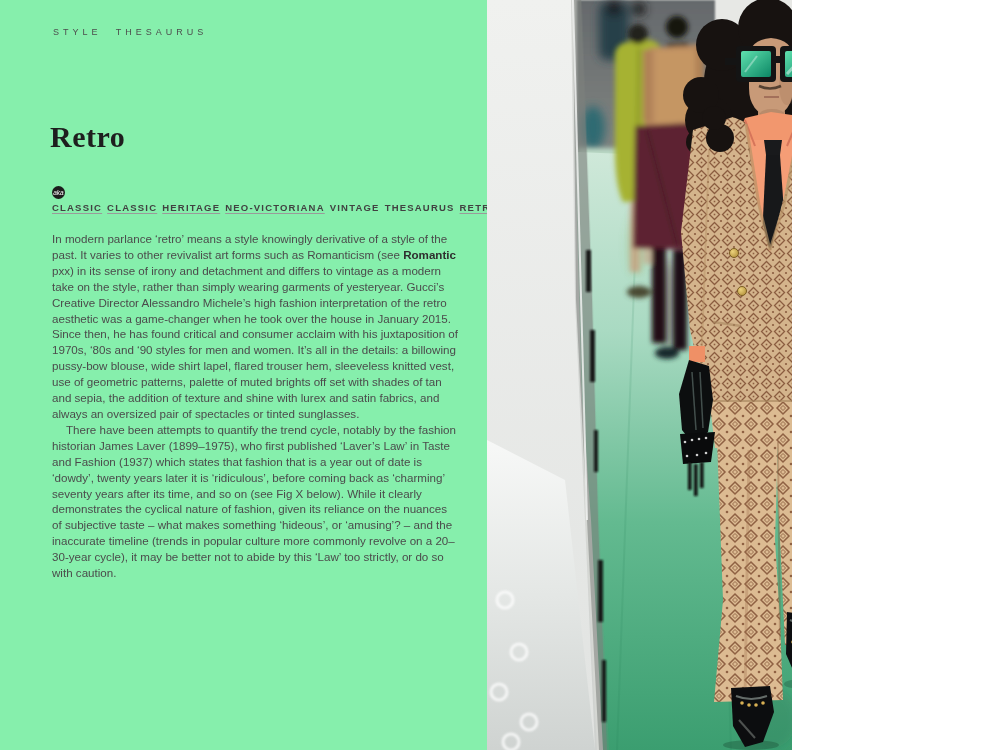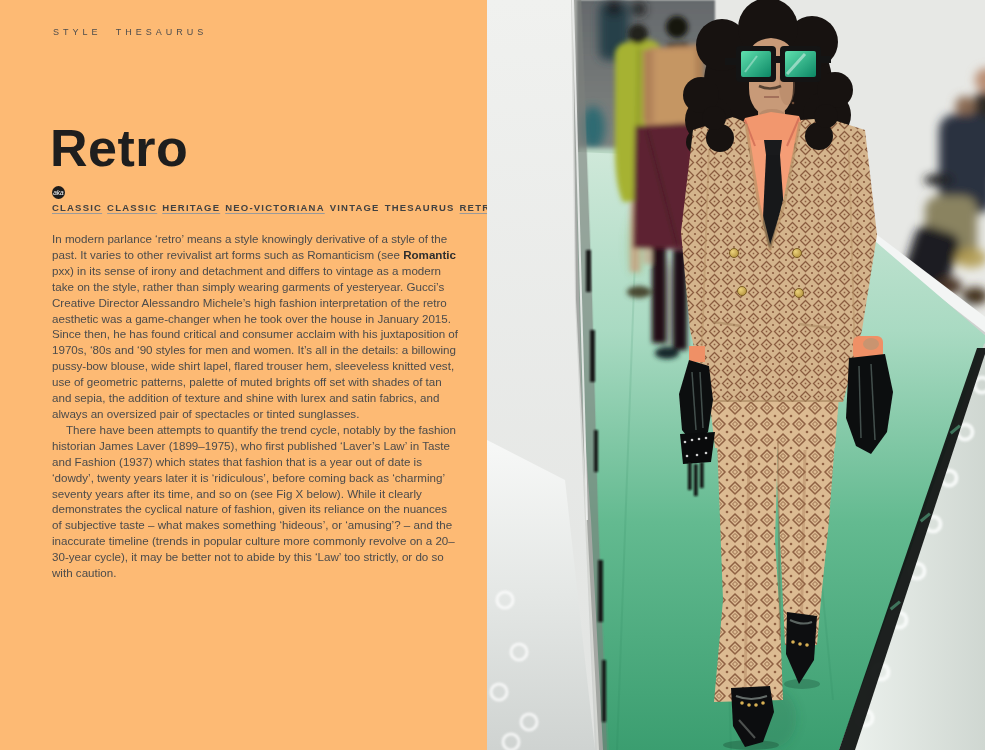--- a/index.html
+++ b/index.html
@@ -1,21 +1,21 @@
 <!DOCTYPE html>
 <html><head>
 <meta charset="utf-8">
 <style>
   html,body{margin:0;padding:0;background:#ffffff;}
-  .spread{position:relative;width:985px;height:750px;background:#fdba74;overflow:hidden;
+  .spread{position:relative;width:792px;height:750px;background:#86efac;overflow:hidden;
           font-family:"Liberation Sans",sans-serif;-webkit-font-smoothing:antialiased;}
   .running-head{position:absolute;left:53px;top:27px;font-size:9px;letter-spacing:4px;
                 word-spacing:8px;color:#4d4d4d;}
-  .title{position:absolute;left:50px;top:122px;margin:0;font-family:Liberation Sans, sans-serif;
-         font-size:52px;font-weight:700;color:#1e1e1e;letter-spacing:0.5px;line-height:1;}
+  .title{position:absolute;left:50px;top:122px;margin:0;font-family:Liberation Serif, serif;
+         font-size:30px;font-weight:700;color:#1e1e1e;letter-spacing:0.5px;line-height:1;}
   .tags{position:absolute;left:52px;top:180px;width:402px;font-size:9.5px;font-weight:700;
         letter-spacing:1.2px;line-height:17px;color:#414141;}
   .tag{margin-right:5px;white-space:nowrap;}
   .tag.u{text-decoration:underline;text-decoration-color:#9a9a9a;text-underline-offset:2px;
          text-decoration-thickness:1px;text-align:center;}
   .aka{display:inline-flex;align-items:center;justify-content:center;width:13px;height:13px;
        border-radius:50%;background:#1c1c1c;color:#fff;font-size:6.5px;font-style:italic;
        font-weight:400;letter-spacing:0;vertical-align:-3px;margin-right:5px;}
   .body-copy{position:absolute;left:52px;top:231px;width:406px;font-size:11.6px;
              line-height:15.9px;color:#4b4b4b;}

